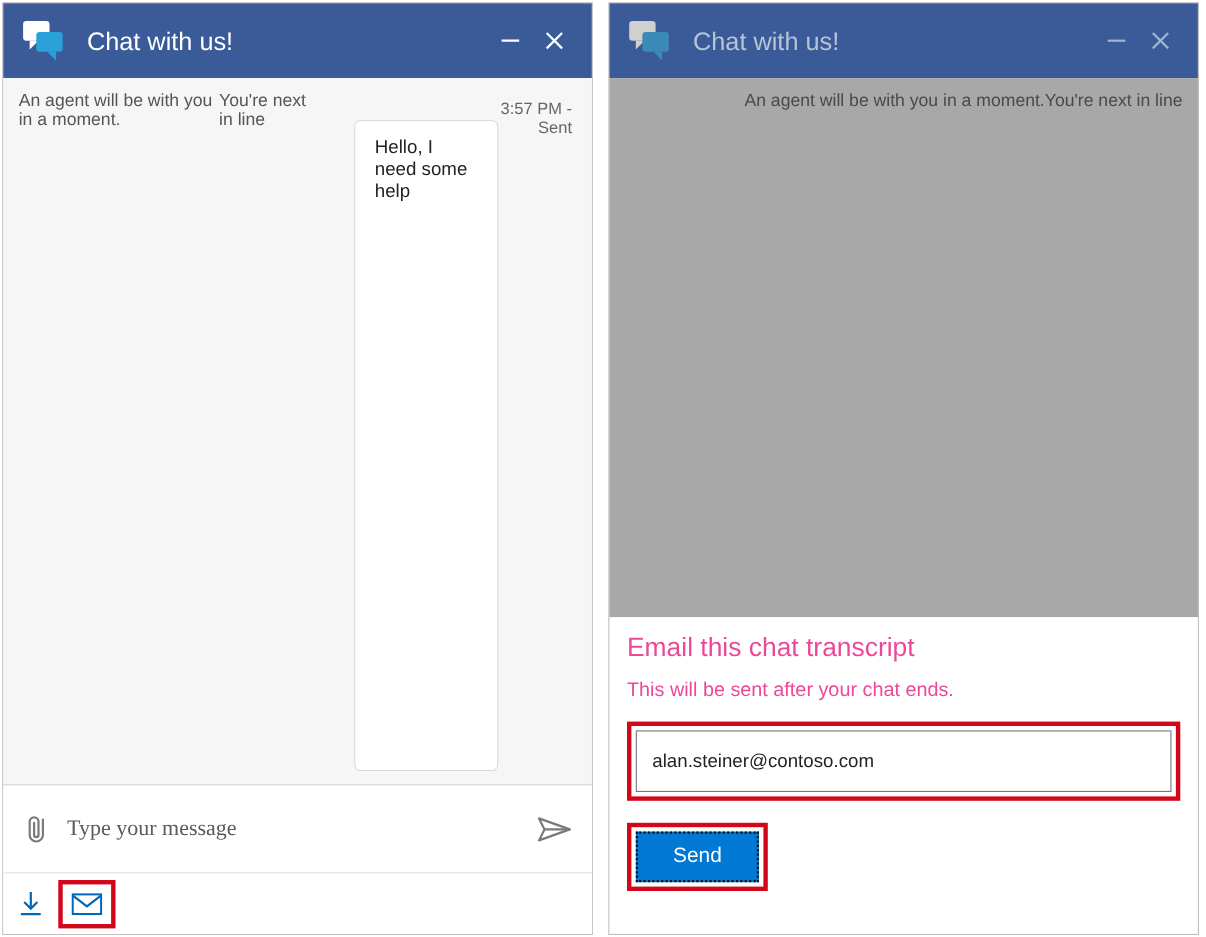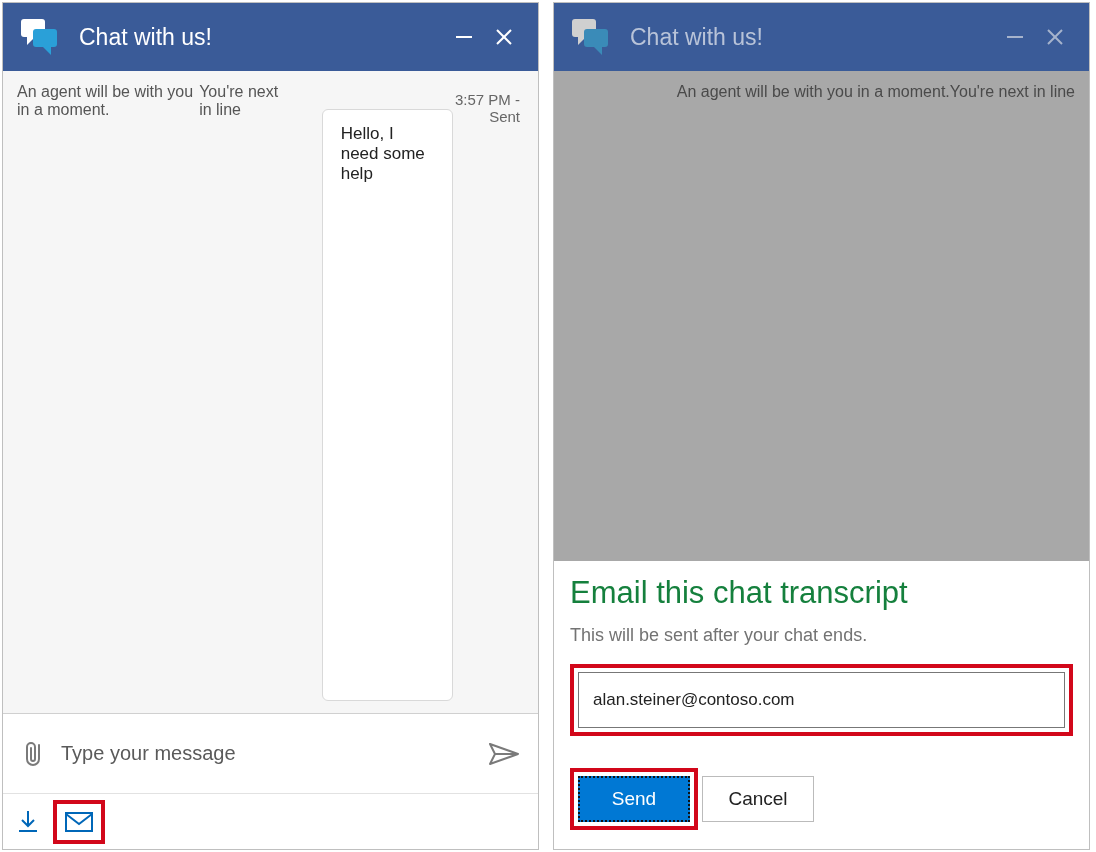--- a/index.html
+++ b/index.html
@@ -103,20 +103,21 @@
   }
   .attach-icon, .send-icon { color: #7a7a7a; display:flex; align-items:center; }
   .msg-input {
     flex: 1;
     border: none;
     outline: none;
     font-size: 20px;
     color: #737373;
     background: transparent;
     padding: 0 14px;
+    font-family: Liberation Serif, serif;
   }
   .msg-input::placeholder { color: #5a5a5a; }
   
   .footer-bar {
     height: 56px;
     border-top: 1px solid #e2e2e2;
     display: flex;
     align-items: center;
     padding: 0 14px;
     gap: 14px;
@@ -146,34 +147,34 @@
 
   
   .email-dialog {
     position: absolute;
     left: 0; right: 0; bottom: 0;
     height: 288px;
     background: #fff;
     padding: 14px 16px 18px 16px;
   }
   .email-title {
-    font-size: 31px;
-    color: #15803d;
+    font-size: 24px;
+    color: #ec4899;
     margin: 0 0 14px 0;
     font-weight: 400;
   }
   .email-sub {
     font-size: 18px;
-    color: #737373;
+    color: #ec4899;
     margin-bottom: 18px;
   }
   .email-field-wrap {
     border: 4px solid #d2071a;
     padding: 4px;
-    margin-bottom: 32px;
+    margin-bottom: 20px;
   }
   .email-field {
     width: 100%;
     height: 56px;
     border: 1px solid #777;
     font-size: 17px;
     padding: 0 14px;
     color: #222;
     outline: none;
     background: #fff;
@@ -307,18 +308,17 @@
     <div class="email-dialog">
       <div class="email-title">Email this chat transcript</div>
       <div class="email-sub">This will be sent after your chat ends.</div>
       <div class="email-field-wrap">
         <input class="email-field" value="alan.steiner@contoso.com" style="">
       </div>
       <div class="btn-row">
         <div class="send-btn-wrap">
           <button class="send-btn">Send</button>
         </div>
-        <button class="cancel-btn">Cancel</button>
       </div>
     </div>
   </div>
 
 </div>
 
 </body></html>

